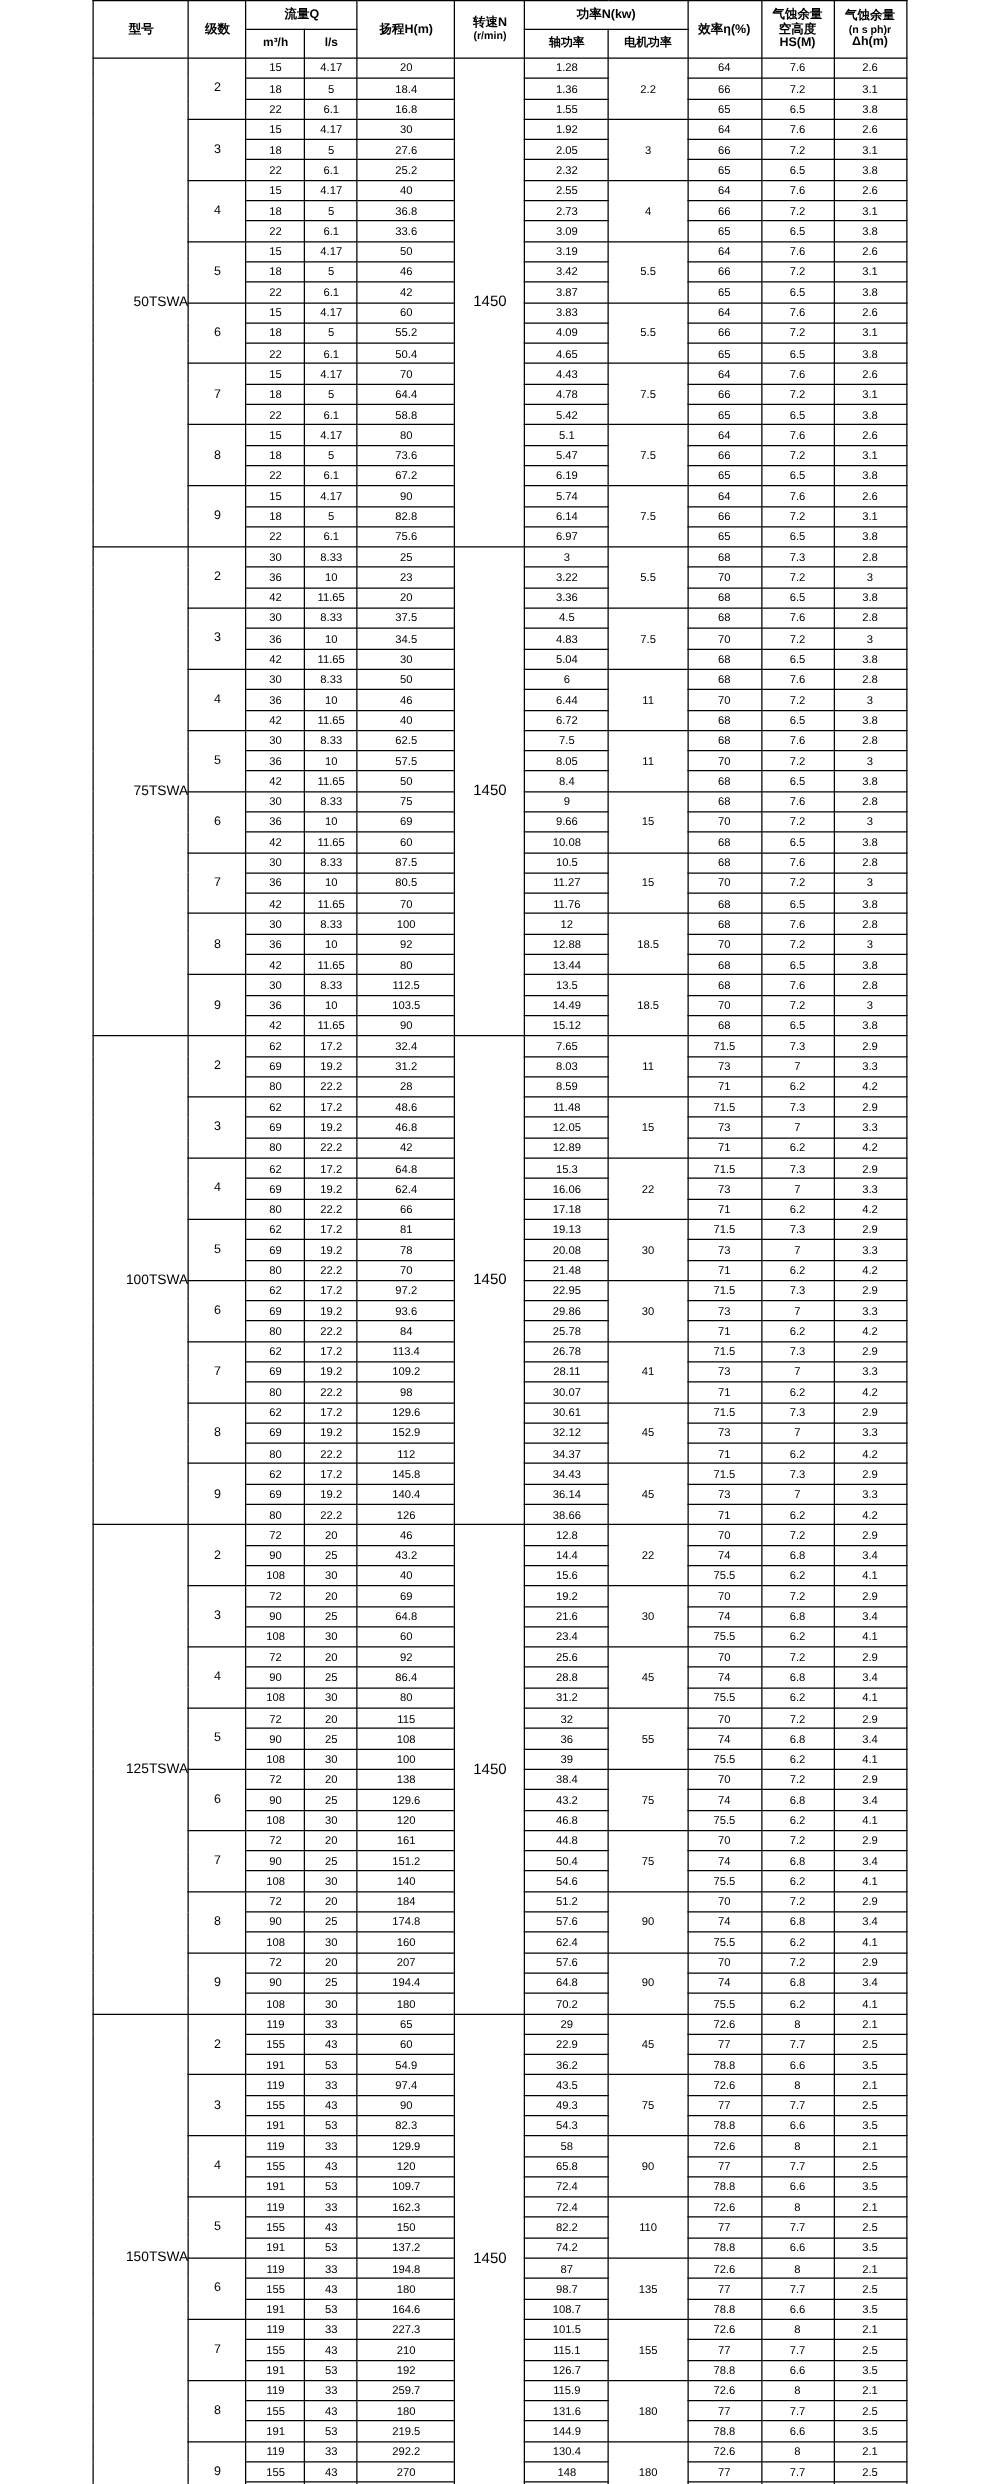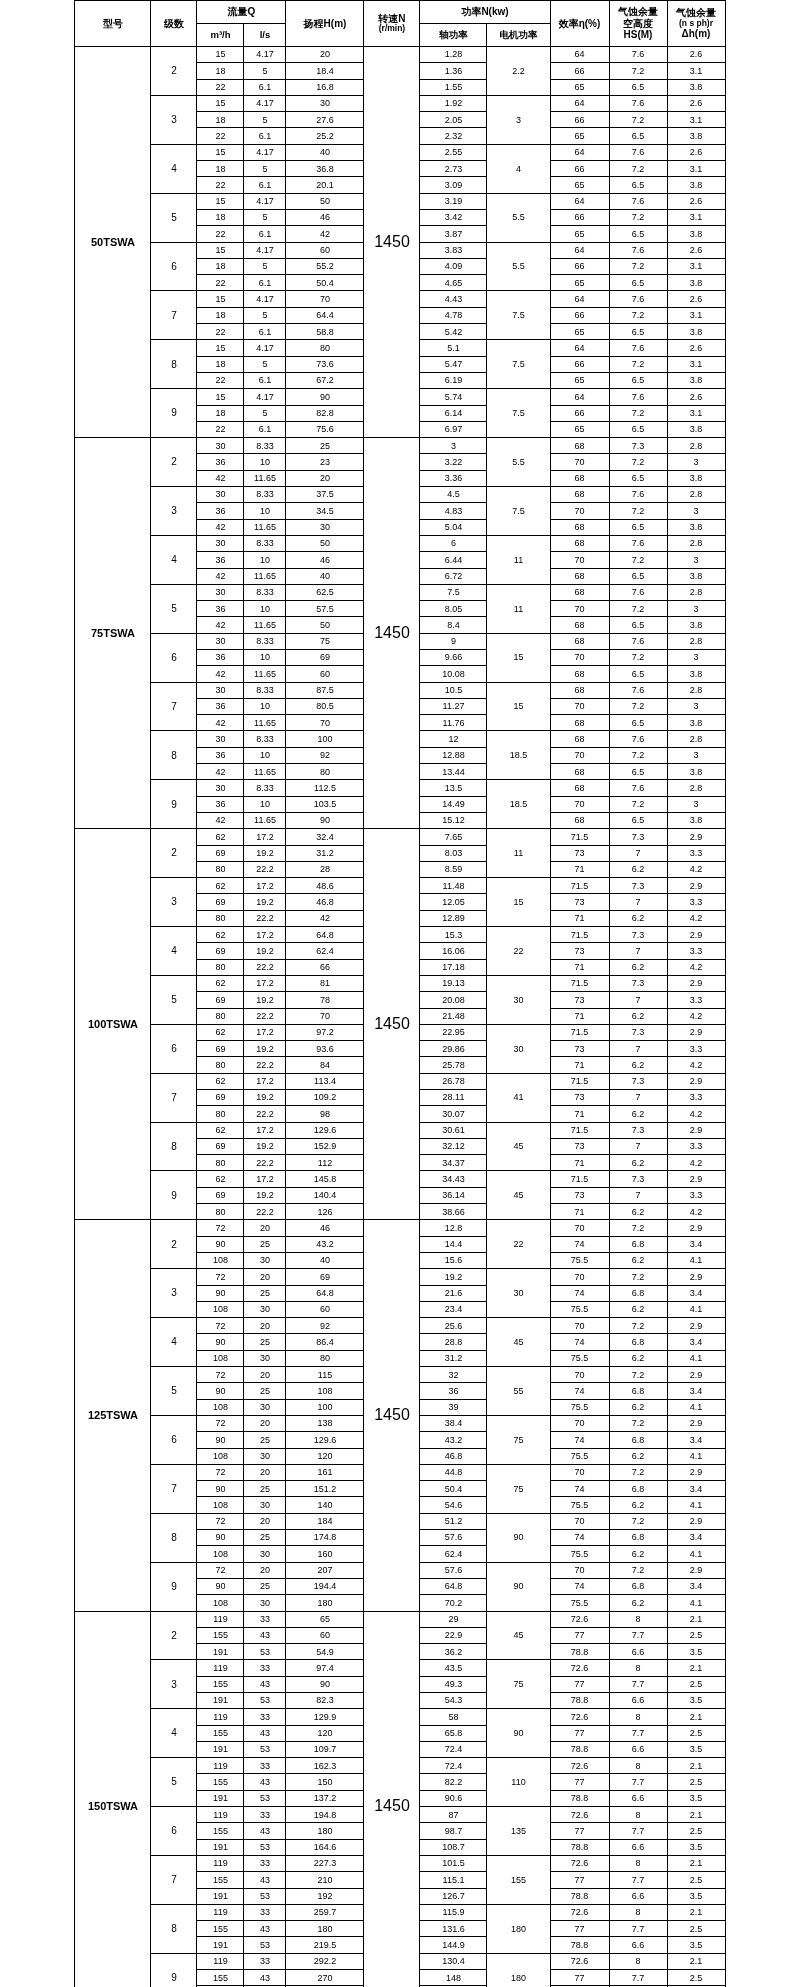--- a/index.html
+++ b/index.html
@@ -2,23 +2,23 @@
 <html><head>
 <meta charset="utf-8">
 <style>
   html,body{margin:0;padding:0;background:#ffffff;}
   body{font-family:"Liberation Sans","DejaVu Sans",sans-serif;color:#000;}
   #page{width:800px;position:relative;}
   table{border-collapse:collapse;width:650px;margin:0 auto;table-layout:fixed;}
   td,th{border:1px solid #000;text-align:center;vertical-align:middle;font-size:9px;padding:0;line-height:1.15;}
   thead th{font-weight:bold;font-size:10px;height:18px;padding:2px 1px;}
   tbody td{height:15.3px;}
-  .model{font-size:11px;font-weight:bold;}
+  .model{font-size:11px;font-weight:normal;text-align:right;}
   .stage{font-size:10px;}
-  .rpm{font-size:16px;}
+  .rpm{font-size:12px;}
   .hdr-sub{font-weight:bold;font-size:9.5px;text-align:center;}
   .small{font-size:8.5px;}
   col.c-model{width:76px;}
   col.c-stage{width:46px;}
   col.c-qm{width:47px;}
   col.c-ql{width:42px;}
   col.c-h{width:78px;}
   col.c-n{width:56px;}
   col.c-shaft{width:67px;}
   col.c-motor{width:63px;}
@@ -151,21 +151,21 @@
           <td>5</td>
           <td>36.8</td>
           <td>2.73</td>
           <td>66</td>
           <td>7.2</td>
           <td>3.1</td>
         </tr>
         <tr>
           <td>22</td>
           <td>6.1</td>
-          <td>20.1</td>
+          <td>33.6</td>
           <td>3.09</td>
           <td>65</td>
           <td>6.5</td>
           <td>3.8</td>
         </tr>
         <tr>
           <td class="stage" rowspan="3">5</td>
           <td>15</td>
           <td>4.17</td>
           <td>50</td>
@@ -1117,21 +1117,21 @@
           <td>150</td>
           <td>82.2</td>
           <td>77</td>
           <td>7.7</td>
           <td>2.5</td>
         </tr>
         <tr>
           <td>191</td>
           <td>53</td>
           <td>137.2</td>
-          <td>90.6</td>
+          <td>74.2</td>
           <td>78.8</td>
           <td>6.6</td>
           <td>3.5</td>
         </tr>
         <tr>
           <td class="stage" rowspan="3">6</td>
           <td>119</td>
           <td>33</td>
           <td>194.8</td>
           <td>87</td>

